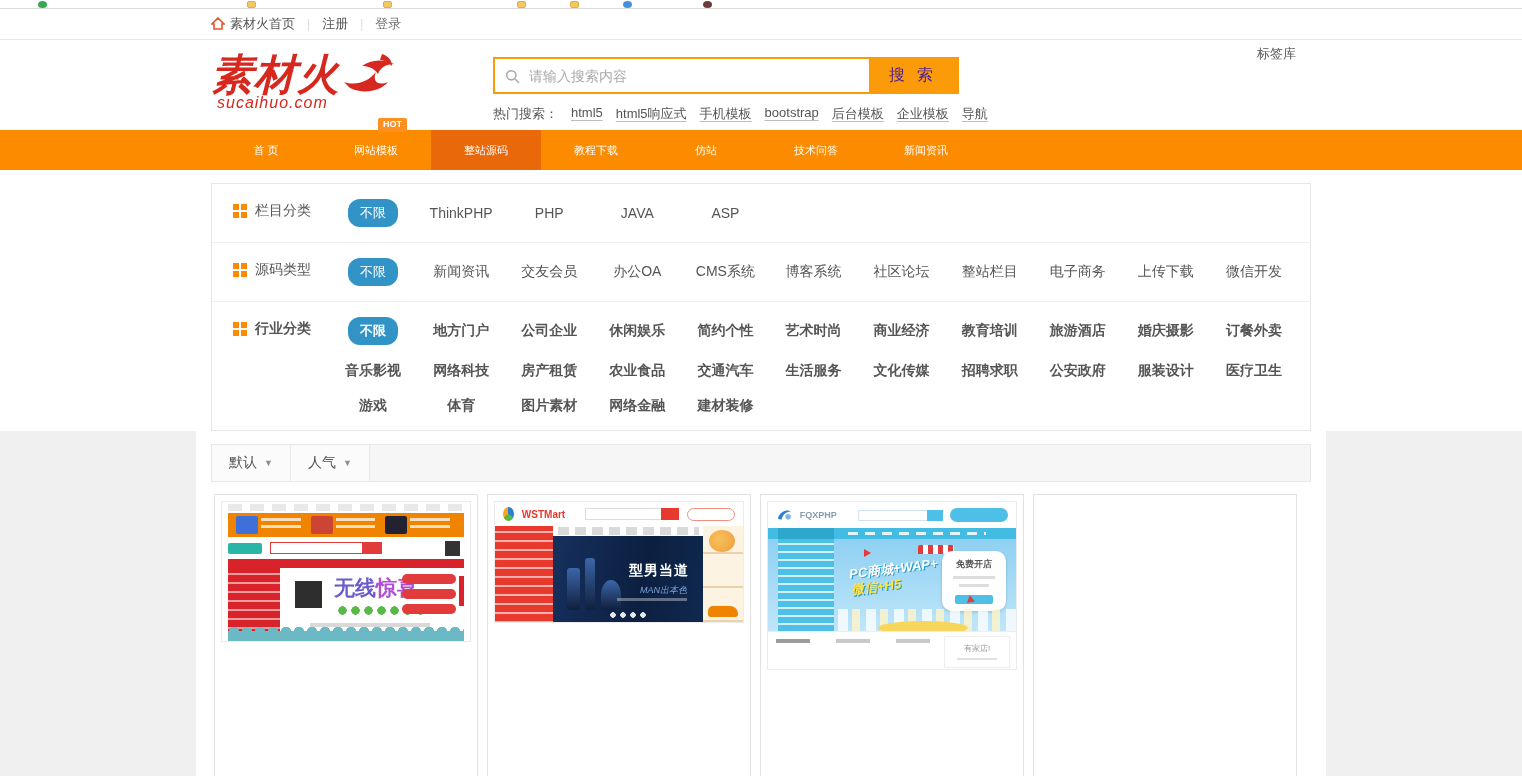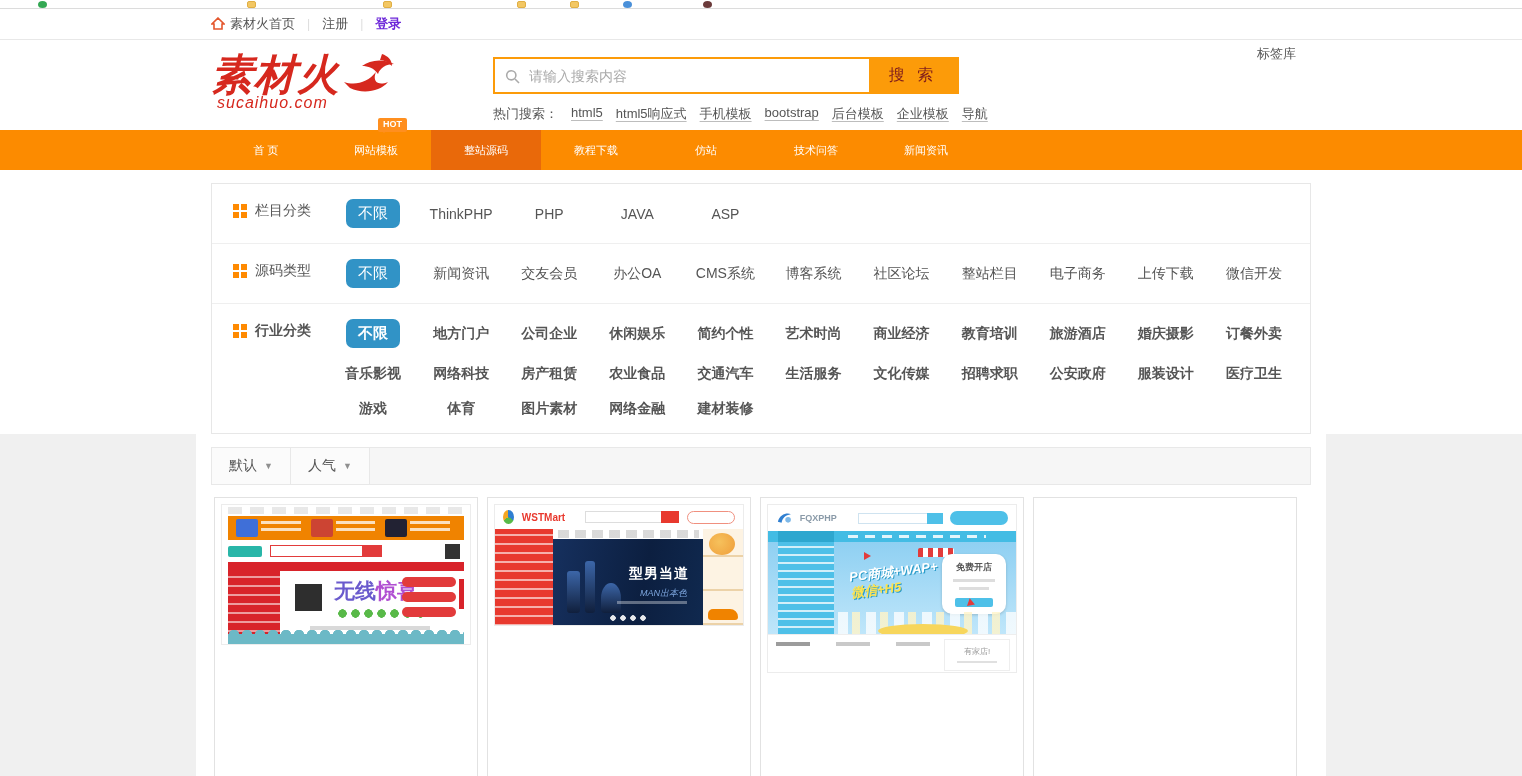--- a/index.html
+++ b/index.html
@@ -16,42 +16,42 @@
   .fav-blue   { background:#4a90d9; border-radius:50%; }
   .fav-dark   { background:#6b3a3a; border-radius:50%; }
 
   
   .utilbar { height:31px; background:#fff; border-bottom:1px solid #e8e8e8; font-size:13px; }
   .utilbar .container { height:100%; display:flex; align-items:center; }
   .util-left { display:flex; align-items:center; gap:12px; }
   .util-right { margin-left:auto; display:flex; align-items:center; gap:42px; padding-right:2px;flex-direction:column; }
   .home-ic { width:14px; height:13px; display:inline-block; margin-right:5px; vertical-align:-2px; }
   .u-sep { color:#ddd; font-size:12px; }
-  .login-link { color:#6d28d9;font-weight:bold; }
+  .login-link { color:#737373; }
   .caret { display:inline-block; width:0; height:0; border:4px solid transparent;
            border-top-color:#999; margin-left:5px; vertical-align:-2px; }
 
   
   .header { height:90px; background:#fff; }
   .header .container { height:100%; }
   .logo { position:absolute; left:0; top:12px; width:230px; cursor:pointer; }
   .logo-main { display:flex; align-items:flex-end; }
   .logo-text { font-size:42px; font-weight:bold; font-style:italic; color:#d6281e;
                letter-spacing:1px; line-height:1; }
   .logo-flame { margin-left:2px; margin-bottom:4px; }
   .logo-domain { font-size:16px; font-style:italic; color:#d6281e; margin:-2px 0 0 6px; letter-spacing:1px; }
 
   .search-block { position:absolute; left:282px; top:17px; width:466px; }
   .search-row { display:flex; height:37px; border:2px solid #fc9b09; background:#fff; }
   .search-input { flex:1; border:0; outline:none; font-size:14px; color:#444; padding:0 10px 0 34px;
                   font-family:inherit; background:transparent; }
   .search-input::placeholder { color:#aaa; }
   .search-ic { position:absolute; left:10px; top:10px; }
-  .search-btn { width:88px; background:#fc9b09; color:#7f1d1d; border:0; font-size:16px;
-                letter-spacing:4px; cursor:pointer; font-family:Liberation Sans, sans-serif; }
+  .search-btn { width:88px; background:#fc9b09; color:#4c1d95; border:0; font-size:16px;
+                letter-spacing:4px; cursor:pointer; font-family:Liberation Serif, serif; }
   .hotline { margin-top:11px; font-size:13px; color:#555; display:flex; gap:13px; white-space:nowrap; }
   .hot-kw { color:#555; text-decoration:underline; text-underline-offset:3px; text-decoration-color:#bdbdbd; }
 
   
   .nav { height:40px; background:#fc8b00; }
   .nav .container { height:100%; display:flex; }
   .nav-item { width:110px; line-height:40px; text-align:center; color:#fff; font-size:11px; display:block; }
   .nav-item.active { background:#e9690a; }
   .hot-badge { position:absolute; left:167px; top:-12px; background:#ff8f1f; color:#fff;
                font-size:9px; font-weight:bold; line-height:1; padding:2px 5px 3px; border-radius:2px; }
@@ -62,21 +62,21 @@
   .filter-wrap { background:#fff; padding:13px 0 0; }
   .filter-panel { width:1100px; margin:0 auto; border:1px solid #e7e7e7; background:#fff; }
   .filter-row { display:flex; align-items:flex-start; padding:15px 12px 15px 21px;
                 border-bottom:1px solid #efefef; }
   .filter-row:last-child { border-bottom:0;font-weight:bold; }
   .filter-label { width:96px; flex:none; display:flex; align-items:center; gap:8px;
                   font-size:14px; color:#555; padding-top:3px; }
   .grid-ic { flex:none; }
   .filter-options { flex:1; display:grid; grid-template-columns:repeat(11,1fr);
                     row-gap:17px; justify-items:center; align-items:center; }
-  .chip { background:#3193c6; color:#fff; font-size:15px; padding:5px 12px; border-radius:7px; }
+  .chip { background:#3193c6; color:#fff; font-size:13px; padding:5px 12px; border-radius:12px; }
   .fopt { font-size:14px; color:#555; }
 
   
   .list-section { background:#f0f0f0; height:364px; }
   .main-wrap { width:1130px; margin:0 auto; background:#fff; padding:13px 15px 0; height:100%; }
   .sort-bar { width:1100px; height:38px; background:#f6f6f6; border:1px solid #e8e8e8; display:flex; }
   .sort-tab { width:79px; height:100%; background:#fbfbfb; border-right:1px solid #e8e8e8;
               display:flex; align-items:center; justify-content:center; gap:7px;
               font-size:14px; color:#555; cursor:pointer; }
   .sort-arrow { font-size:9px; color:#8f8f8f; }

